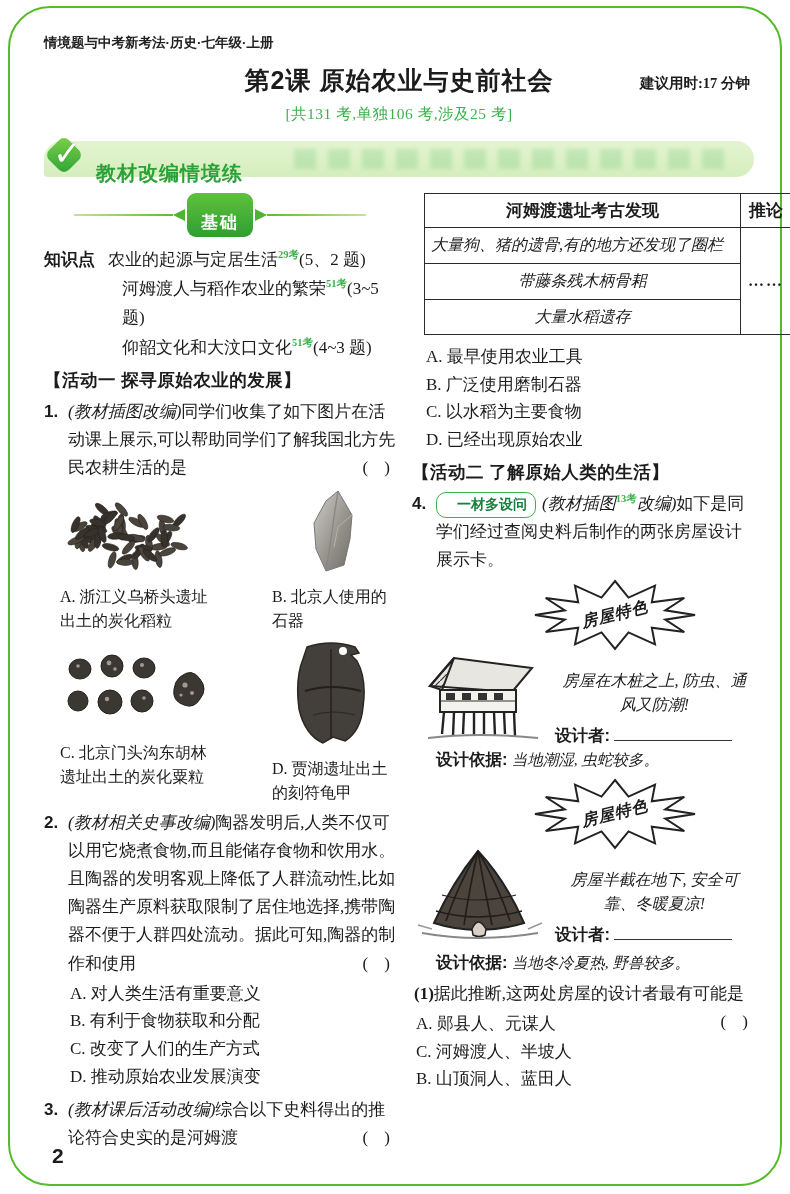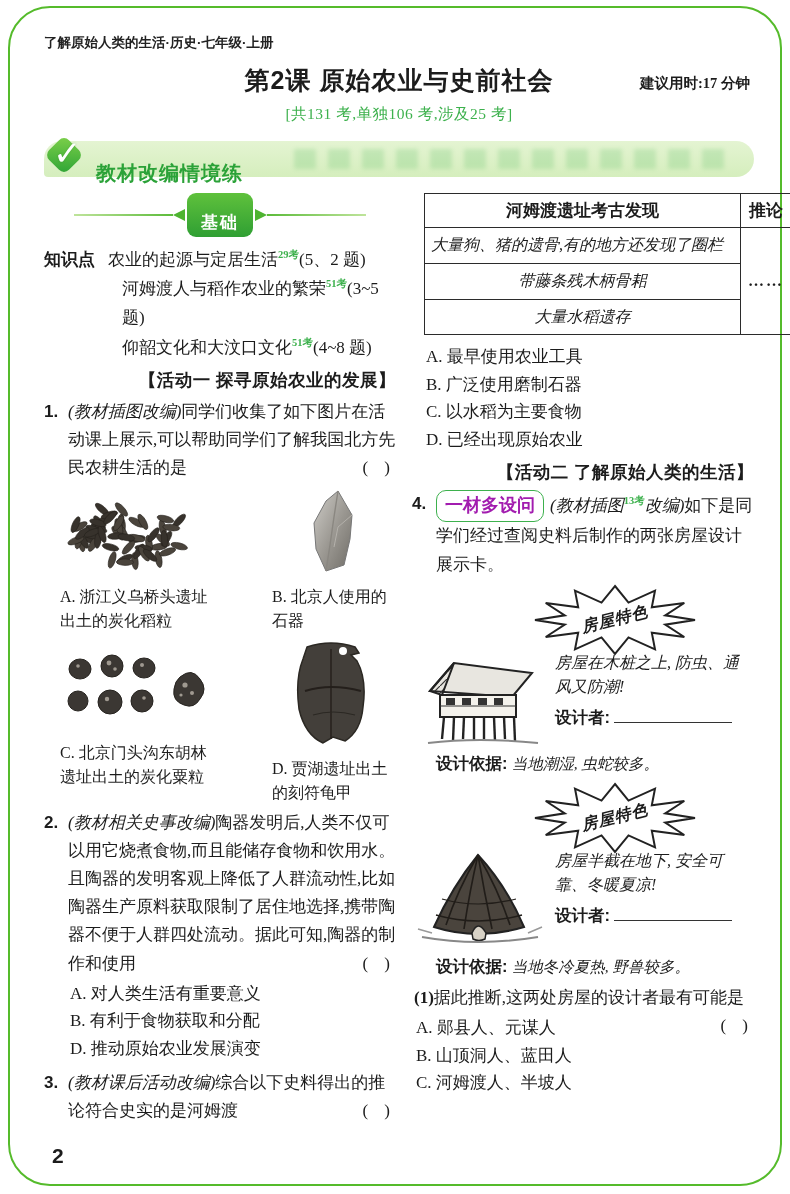--- a/index.html
+++ b/index.html
@@ -55,21 +55,21 @@
 
   
   .kp { font-size:17px; line-height:1.72; }
   .kp-row { display:flex; }
   .kp-label { font-family:"Liberation Sans", sans-serif; font-weight:bold; width:64px; flex:none; }
   .kp-items { flex:1; }
   .kp-item { text-align:left; }
   .kp-item.indent { padding-left:14px; }
   sup.kao { color:#3db14d; font-size:10.5px; font-weight:bold; }
 
-  .activity-head { font-family:"Liberation Sans", sans-serif; font-weight:bold; font-size:17.5px; margin:6px 0 6px 0; letter-spacing:.5px;text-align:right; }
+  .activity-head { font-family:"Liberation Sans", sans-serif; font-weight:bold; font-size:17.5px; margin:6px 0 6px 0; letter-spacing:.5px; }
 
   
   .q { display:flex; font-size:17px; line-height:1.66; margin-top:2px; }
   .qnum { font-family:"Liberation Sans", sans-serif; font-weight:bold; width:24px; flex:none; }
   .qbody { flex:1; }
   .qsource { font-style:italic; }
   .paren { float:right; letter-spacing:6px; }
   .opts { list-style:none; margin:2px 0 4px 0; font-size:17px; line-height:1.62; }
   .opts li { padding-left:2px; }
 
@@ -80,49 +80,49 @@
   .fig-caption { font-size:16px; line-height:1.5; text-align:left; padding:2px 0 0 6px; }
 
   
   table.htable { border-collapse:collapse; margin:2px 0 8px 12px; width:368px; font-size:16px;border-radius:14px; }
   .htable th, .htable td { border:1.6px solid #2b2b2b; padding:5px 6px; }
   .htable th { font-family:"Liberation Sans", sans-serif; font-weight:bold; font-size:17px; }
   .htable td.finding { font-style:italic; text-align:center; line-height:1.55; }
   .htable td.finding.long { text-align:left; }
   .htable td.conclusion { text-align:center; font-weight:bold; letter-spacing:2px; }
 
-  .qbadge { display:inline-block; border:1.5px solid #3db14d; border-radius:10px; color:#a21caf;
-    font-family:"Liberation Sans", sans-serif; font-weight:bold; padding:0 8px 1px 8px; margin-right:6px; font-size:18px; }
+  .qbadge { display:inline-block; border:1.5px solid #3db14d; border-radius:10px; color:#15803d;
+    font-family:"Liberation Sans", sans-serif; font-weight:bold; padding:0 8px 1px 20px; margin-right:6px; font-size:14px; }
 
   
   .house-card { position:relative; margin:4px 0 6px 0; }
   .burst-wrap { position:relative; width:170px; height:74px; margin-left:118px; }
   .burst-label { position:absolute; left:50%; top:50%; transform:translate(-50%,-50%) rotate(-14deg);
     font-size:16px; font-weight:bold; font-style:italic; letter-spacing:1px; }
   .card-main { display:flex; margin-top:-6px; }
   .house-art { flex:none; }
   .card-text { flex:1; padding-left:8px; }
-  .feature-text { font-style:italic; font-size:16px; line-height:1.5; margin-top:0; }
+  .feature-text { font-style:italic; font-size:16px; line-height:1.5; margin-top:23px;text-align:center; }
   .designer-line { margin-top:8px; font-size:16.5px; }
   .designer-label { font-family:"Liberation Sans", sans-serif; font-weight:bold; }
   .blank-line { display:inline-block; width:118px; border-bottom:1.4px solid #333; height:14px; }
   .basis-line { font-size:16.5px; margin-top:2px; padding-left:24px; }
   .basis-text { font-style:italic; font-size:15.5px; }
 
   .page-num { position:absolute; left:52px; bottom:26px; font-family:"Liberation Sans", sans-serif;
     font-weight:bold; font-size:21px; }
 </style>
 </head>
 <body>
 
 <div class="page-frame"></div>
 
 <div class="content">
 
-  <div class="series">了解原始人类的生活·历史·七年级·上册</div>
+  <div class="series">情境题与中考新考法·历史·七年级·上册</div>
   <div class="title-row">
     <span class="page-title">第2课  原始农业与史前社会</span>
     <span class="time-hint">建议用时:17 分钟</span>
   </div>
   <div class="stats-line">[共131 考,单独106 考,涉及25 考]</div>
 
 
   <div class="banner">
     <div class="banner-bleed"></div>
     <div class="check-icon">
@@ -143,21 +143,21 @@
         <div class="tri right"></div>
         <div class="level-line right"></div>
       </div>
 
       <div class="kp">
         <div class="kp-row">
           <span class="kp-label">知识点</span>
           <div class="kp-items">
             <div class="kp-item"><span>农业的起源与定居生活</span><sup class="kao">29考</sup><span>(5、2 题)</span></div>
             <div class="kp-item indent"><span>河姆渡人与稻作农业的繁荣</span><sup class="kao">51考</sup><span>(3~5 题)</span></div>
-            <div class="kp-item indent"><span>仰韶文化和大汶口文化</span><sup class="kao">51考</sup><span>(4~8 题)</span></div>
+            <div class="kp-item indent"><span>仰韶文化和大汶口文化</span><sup class="kao">51考</sup><span>(4~3 题)</span></div>
           </div>
         </div>
       </div>
 
       <div class="activity-head">【活动一  探寻原始农业的发展】</div>
 
       <div class="q">
         <span class="qnum">1.</span>
         <div class="qbody">
           <span class="qsource">(教材插图改编)</span><span>同学们收集了如下图片在活动课上展示,可以帮助同学们了解我国北方先民农耕生活的是</span><span class="paren">(    )</span>
@@ -285,20 +285,21 @@
         </div>
       </div>
 
       <div class="q">
         <span class="qnum">2.</span>
         <div class="qbody">
           <span class="qsource">(教材相关史事改编)</span><span>陶器发明后,人类不仅可以用它烧煮食物,而且能储存食物和饮用水。且陶器的发明客观上降低了人群流动性,比如陶器生产原料获取限制了居住地选择,携带陶器不便于人群四处流动。据此可知,陶器的制作和使用</span><span class="paren">(    )</span>
           <ul class="opts">
             <li>A. 对人类生活有重要意义</li>
             <li>B. 有利于食物获取和分配</li>
+            <li>C. 改变了人们的生产方式</li>
             <li>D. 推动原始农业发展演变</li>
           </ul>
         </div>
       </div>
 
       <div class="q">
         <span class="qnum">3.</span>
         <div class="qbody">
           <span class="qsource">(教材课后活动改编)</span><span>综合以下史料得出的推论符合史实的是河姆渡</span><span class="paren">(    )</span>
         </div>
@@ -424,22 +425,22 @@
           <span class="designer-label">设计依据:</span>
           <span class="basis-text">当地冬冷夏热, 野兽较多。</span>
         </div>
       </div>
 
       <div class="q">
         <div class="qbody" style="margin-left:2px;">
           <span style="font-weight:bold;">(1)</span><span>据此推断,这两处房屋的设计者最有可能是</span><span class="paren">(    )</span>
           <ul class="opts">
             <li>A. 郧县人、元谋人</li>
+            <li>C. 河姆渡人、半坡人</li>
             <li>B. 山顶洞人、蓝田人</li>
-            <li>C. 河姆渡人、半坡人</li>
 
           </ul>
         </div>
       </div>
 
     </div>
   </div>
 
   <div class="page-num">2</div>
 </div>

